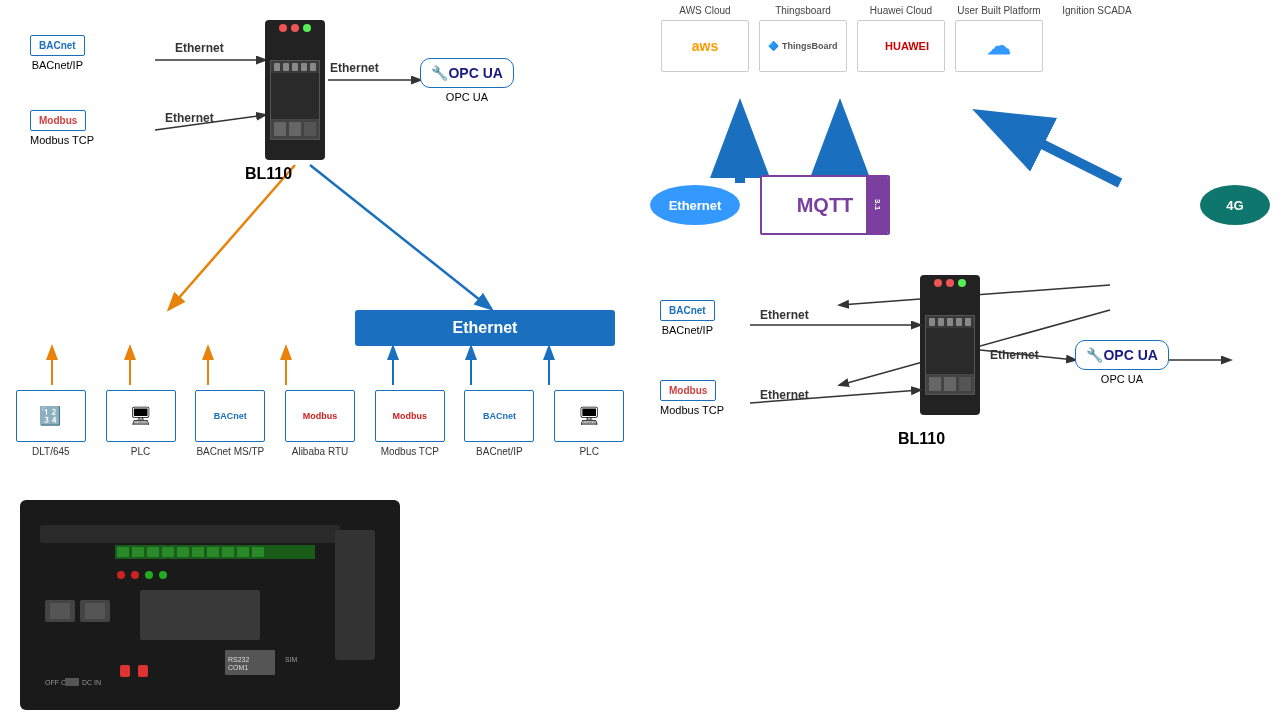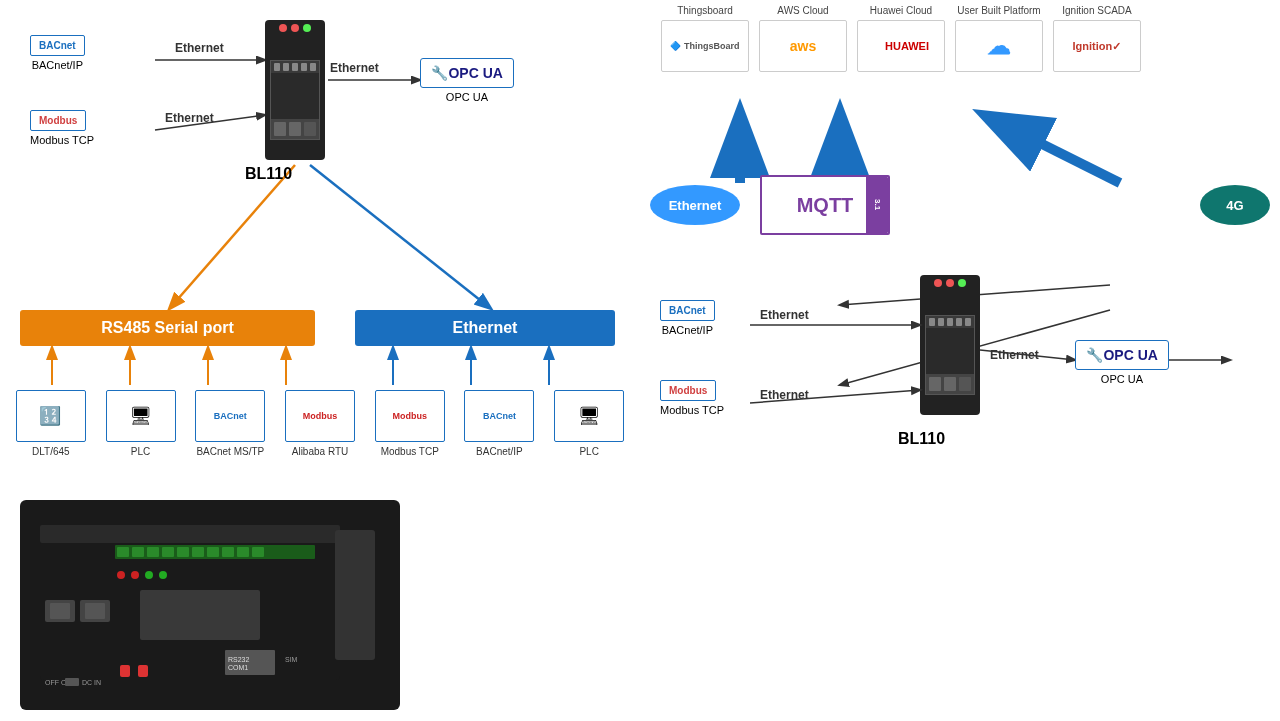--- a/index.html
+++ b/index.html
@@ -66,21 +66,21 @@
       color: #d04040;
       font-size: 10px;
       font-weight: bold;
     }
 
     
     .opcua-box {
       border: 1.5px solid #1a6fbf;
       background: #fff;
       padding: 6px 10px;
-      border-radius: 3px;
+      border-radius: 10px;
       text-align: center;
       font-size: 12px;
     }
     .opcua-logo {
       font-size: 14px;
       font-weight: bold;
       color: #1a1a80;
     }
 
     
@@ -336,23 +336,20 @@
   </div>
   <div class="device-bl110-label">BL110</div>
 
   <div style="position:absolute;left:420px;top:58px;">
     <div class="opcua-box">
       <div class="opcua-logo">🔧OPC UA</div>
     </div>
     <div style="font-size:11px;text-align:center;margin-top:3px;">OPC UA</div>
   </div>
 
-  <div class="rs485-bar">
-    <span>RS485 Serial port</span>
-  </div>
 
   <div class="ethernet-bar">
     <span>Ethernet</span>
   </div>
 
   <div class="bottom-devices">
 
     <div class="dev-item">
       <div class="dev-icon-box" style="font-size:18px;">🔢</div>
       <div class="dev-label">DLT/645</div>
@@ -446,53 +443,50 @@
     </svg>
   </div>
 
 </div>
 
 <div class="right-panel">
 
   <div class="cloud-row">
 
     <div class="cloud-service">
+      <div class="cloud-label">AWS Cloud</div>
+      <div class="cloud-logo-box">
+        <span class="aws-color" style="font-size:14px;font-weight:900;">aws</span>
+      </div>
+    </div>
+
+    <div class="cloud-service">
       <div class="cloud-label">Thingsboard</div>
       <div class="cloud-logo-box">
         <span class="things-color" style="font-size:9px;">🔷 ThingsBoard</span>
-      </div>
-    </div>
-
-    <div class="cloud-service">
-      <div class="cloud-label">AWS Cloud</div>
-      <div class="cloud-logo-box">
-        <span class="aws-color" style="font-size:14px;font-weight:900;">aws</span>
       </div>
     </div>
 
 
     <div class="cloud-service">
       <div class="cloud-label">Huawei Cloud</div>
       <div class="cloud-logo-box">
         <span class="huawei-color" style="font-size:11px;font-weight:bold;">HUAWEI</span>
       </div>
     </div>
 
     <div class="cloud-service">
       <div class="cloud-label">User Built Platform</div>
       <div class="cloud-logo-box">
         <span class="platform-color" style="font-size:24px;">☁</span>
       </div>
     </div>
 
     <div class="cloud-service">
       <div class="cloud-label">Ignition SCADA</div>
-      <div class="cloud-logo-box">
-        <span class="ignition-color" style="font-size:11px;font-weight:bold;">Ignition✓</span>
-      </div>
     </div>
   </div>
 
   <svg style="position:absolute;top:0;left:0;width:640px;height:500px;pointer-events:none;">
     <defs>
       <marker id="arrow-blue-r" markerWidth="8" markerHeight="8" refX="6" refY="3" orient="auto">
         <path d="M0,0 L0,6 L8,3 z" fill="#1a6fbf"></path>
       </marker>
       <marker id="arrow-dark-r" markerWidth="8" markerHeight="8" refX="6" refY="3" orient="auto">
         <path d="M0,0 L0,6 L8,3 z" fill="#333"></path>

